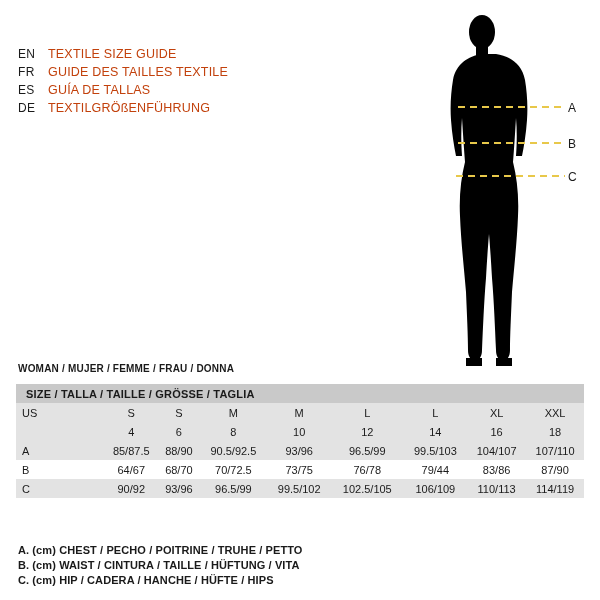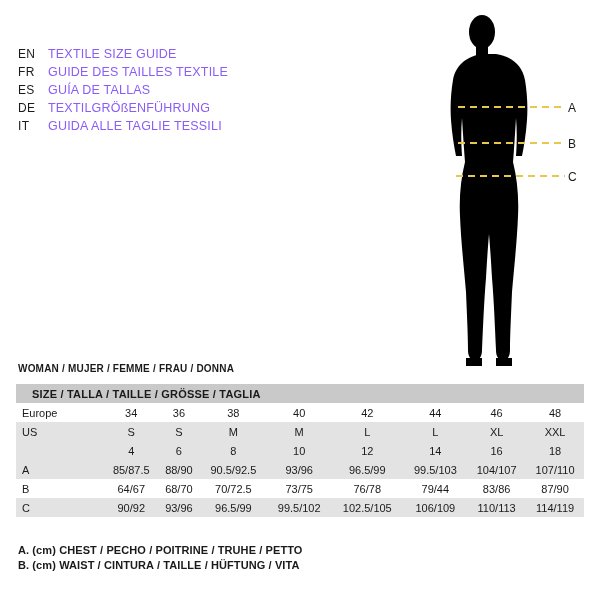--- a/index.html
+++ b/index.html
@@ -37,21 +37,21 @@
   }
   .lang-code {
     width: 30px;
     font-size: 12px;
     letter-spacing: 0.3px;
     color: #1a1a1a;
   }
   .lang-text {
     font-size: 12.5px;
     letter-spacing: 0.2px;
-    color: #8b5cf6;
+    color: #c2410c;
   }
 
   
   .figure-wrap {
     position: absolute;
     left: 420px;
     top: 10px;
     width: 170px;
     height: 360px;
   }
@@ -87,21 +87,21 @@
     font-size: 11px;
   }
   .size-table th, .size-table td {
     padding: 2px 0 2px 0;
     text-align: center;
     font-weight: normal;
     height: 15px;
   }
   .size-table th.head-cell {
     text-align: left;
-    padding-left: 16px;
+    padding-left: 10px;
     font-weight: bold;
     font-size: 11px;
     letter-spacing: 0.2px;
   }
   .size-table td.rowhead {
     text-align: left;
     padding-left: 6px;
   }
   tr.head-row { background: #c9c9c9; }
   tr.shade { background: #e3e3e3; }
@@ -134,24 +134,20 @@
       <span class="lang-code">FR</span>
       <span class="lang-text">GUIDE DES TAILLES TEXTILE</span>
     </div>
     <div class="lang-row">
       <span class="lang-code">ES</span>
       <span class="lang-text">GUÍA DE TALLAS</span>
     </div>
     <div class="lang-row">
       <span class="lang-code">DE</span>
       <span class="lang-text">TEXTILGRÖßENFÜHRUNG</span>
-    </div>
-    <div class="lang-row">
-      <span class="lang-code">IT</span>
-      <span class="lang-text">GUIDA ALLE TAGLIE TESSILI</span>
     </div>
   </div>
 
   <div class="figure-wrap">
     <svg class="figure-svg" width="170" height="360" viewBox="0 0 170 360">
 
       <ellipse cx="62" cy="22" rx="13" ry="17" fill="#000000"></ellipse>
 
       <rect x="56" y="36" width="12" height="10" fill="#000000"></rect>
 
@@ -207,31 +203,20 @@
         <col>
         <col>
         <col>
         <col>
         <col>
     </colgroup>
     <tbody>
       <tr class="head-row">
         <th class="head-cell" colspan="9">SIZE / TALLA / TAILLE / GRÖSSE / TAGLIA</th>
       </tr>
-      <tr class="plain">
-        <td class="rowhead">Europe</td>
-        <td>34</td>
-        <td>36</td>
-        <td>38</td>
-        <td>40</td>
-        <td>42</td>
-        <td>44</td>
-        <td>46</td>
-        <td>48</td>
-      </tr>
       <tr class="shade">
         <td class="rowhead">US</td>
         <td>S</td>
         <td>S</td>
         <td>M</td>
         <td>M</td>
         <td>L</td>
         <td>L</td>
         <td>XL</td>
         <td>XXL</td>
@@ -279,15 +264,16 @@
         <td>106/109</td>
         <td>110/113</td>
         <td>114/119</td>
       </tr>
     </tbody>
   </table>
 
   <div class="notes">
     <div class="note-line">A. (cm) CHEST / PECHO / POITRINE / TRUHE / PETTO</div>
     <div class="note-line">B. (cm) WAIST / CINTURA / TAILLE / HÜFTUNG / VITA</div>
+    <div class="note-line">C. (cm) HIP / CADERA / HANCHE / HÜFTE / HIPS</div>
   </div>
 
 </div>
 
 </body></html>

